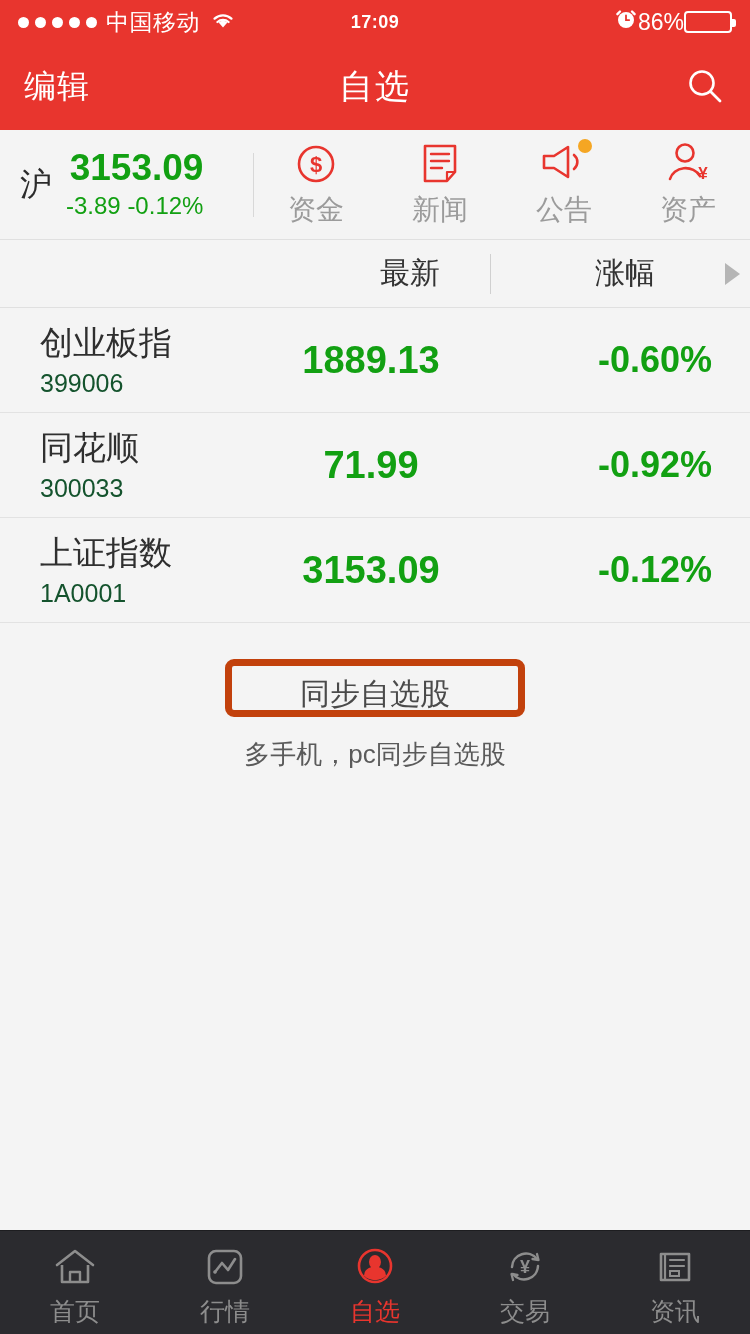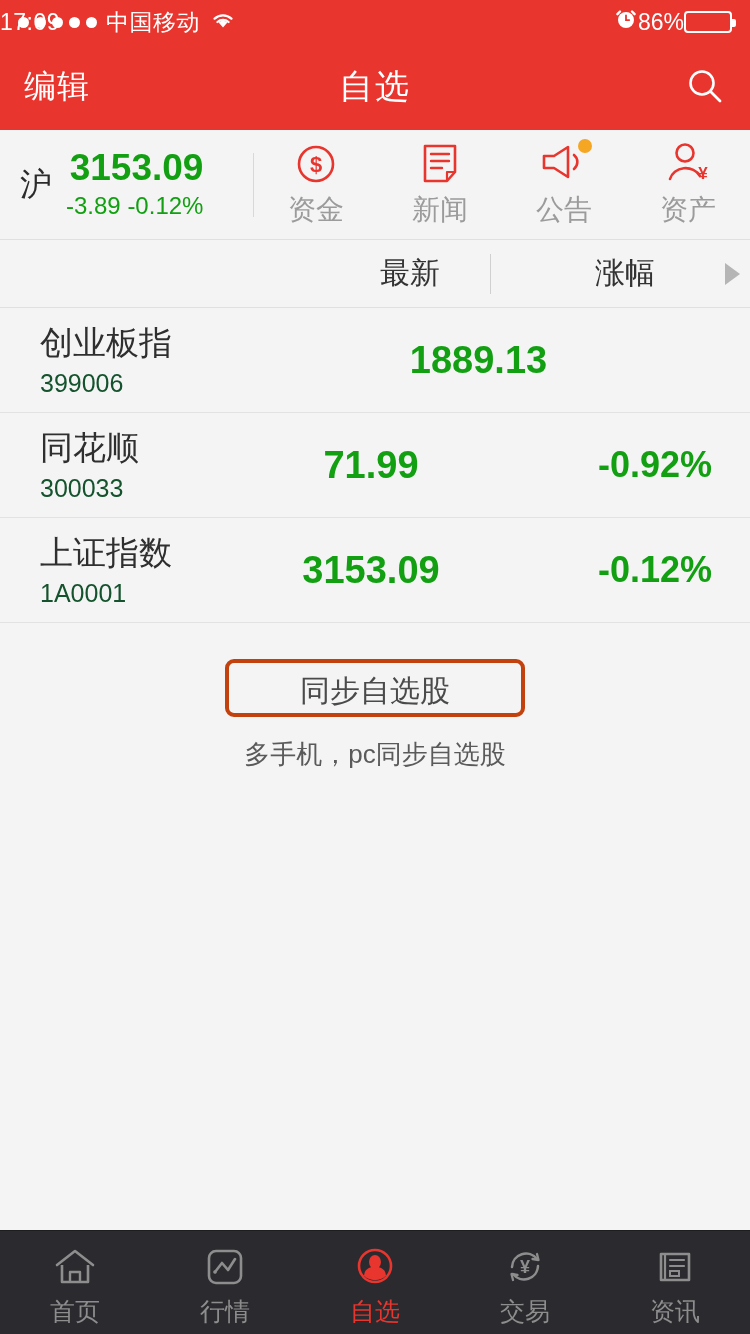--- a/index.html
+++ b/index.html
@@ -15,22 +15,22 @@
   .status-bar{
     height:44px; background:#e8352e; color:#fff;
     display:flex; align-items:center; padding:0 18px;
     font-size:23px; position:relative;
   }
   .sig-dots{ display:flex; gap:6px; align-items:center; margin-right:9px; }
   .sig-dots i{ width:11px; height:11px; border-radius:50%; background:#fff; display:block; }
   .carrier{ font-size:23px; letter-spacing:.5px;text-align:right; }
   .wifi{ margin-left:10px; display:inline-block; }
   .status-time{
-    position:absolute; left:0; right:0; 
-    font-size:23px; font-weight:400; letter-spacing:.5px; pointer-events:none;
+    position:absolute; left:0; right:0; text-align:center;
+    font-size:18px; font-weight:700; letter-spacing:.5px; pointer-events:none;
   }
   .status-right{ margin-left:auto; display:flex; align-items:center; }
   .batt-pct{ font-size:23px; font-weight:500; }
   .batt{
     width:48px; height:22px; border:2px solid #fff; border-radius:4px;
     position:relative; padding:2px;
   }
   .batt:after{
     content:""; position:absolute; right:-6px; top:6px;
     width:4px; height:8px; background:#fff; border-radius:0 2px 2px 0;
@@ -101,21 +101,21 @@
   .cell-name{ width:235px; display:flex; flex-direction:column; justify-content:center; }
   .s-name{ font-size:33px; color:#2f2f2f; line-height:1.25; }
   .s-code{ font-size:25px; color:#14532d; margin-top:6px; }
   .cell-price{ flex:1; text-align:center; font-size:38px; font-weight:bold; color:#12a012; padding-right:30px; }
   .cell-chg{ width:215px; text-align:right; font-size:36px; font-weight:bold; color:#12a012; }
 
   
   .sync-wrap{ padding-top:36px; text-align:center; }
   .sync-btn{
     display:inline-block; width:300px; height:58px; line-height:56px;
-    border:4px solid #c2410c; border-radius:9px; background:transparent;
+    border:7px solid #c2410c; border-radius:9px; background:transparent;
     font-size:30px; color:#4a4a4a; font-family:inherit;
   }
   .sync-sub{ margin-top:20px; font-size:26px; color:#5a5a5a; }
 
   
   .tab-bar{
     position:absolute; left:0; bottom:0; width:750px; height:104px;
     background:#2b2b2f; display:flex; border-top:1px solid #1d1d20;
   }
   .tab{
@@ -242,20 +242,21 @@
   <span class="lh-arrow"></span>
 </div>
 
 <div class="rows" id="stock-rows">
     <div class="row">
       <div class="cell-name">
         <span class="s-name">创业板指</span>
         <span class="s-code">399006</span>
       </div>
       <div class="cell-price">1889.13</div>
+      <div class="cell-chg">-0.60%</div>
     </div>
     <div class="row">
       <div class="cell-name">
         <span class="s-name">同花顺</span>
         <span class="s-code">300033</span>
       </div>
       <div class="cell-price">71.99</div>
       <div class="cell-chg">-0.92%</div>
     </div>
     <div class="row">

